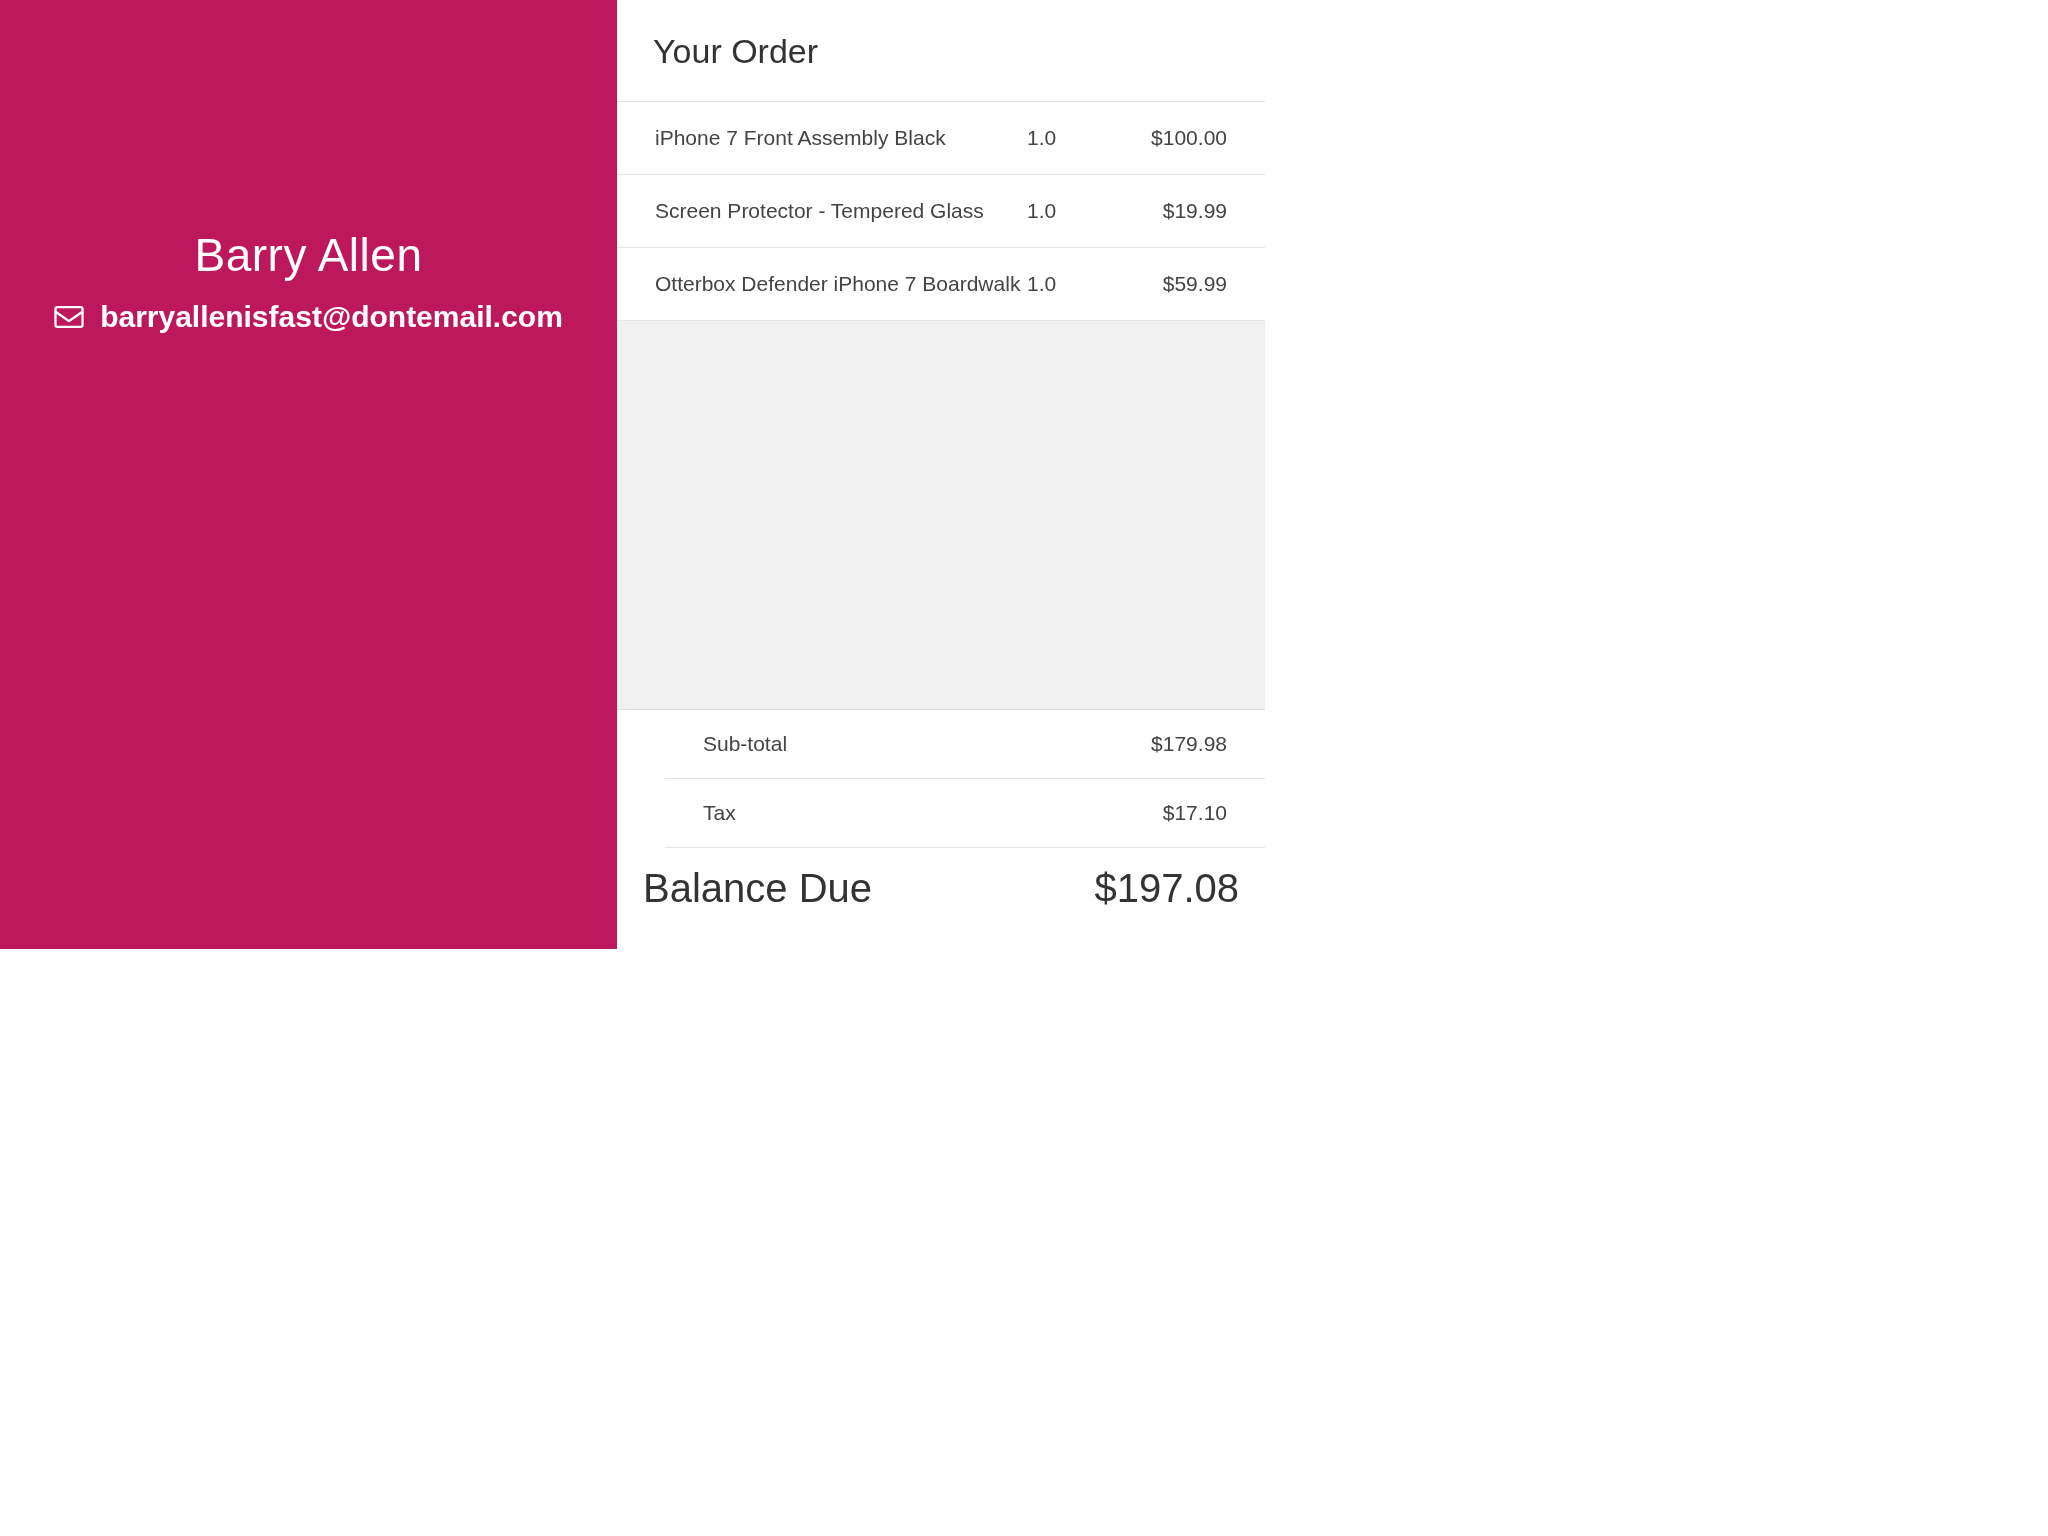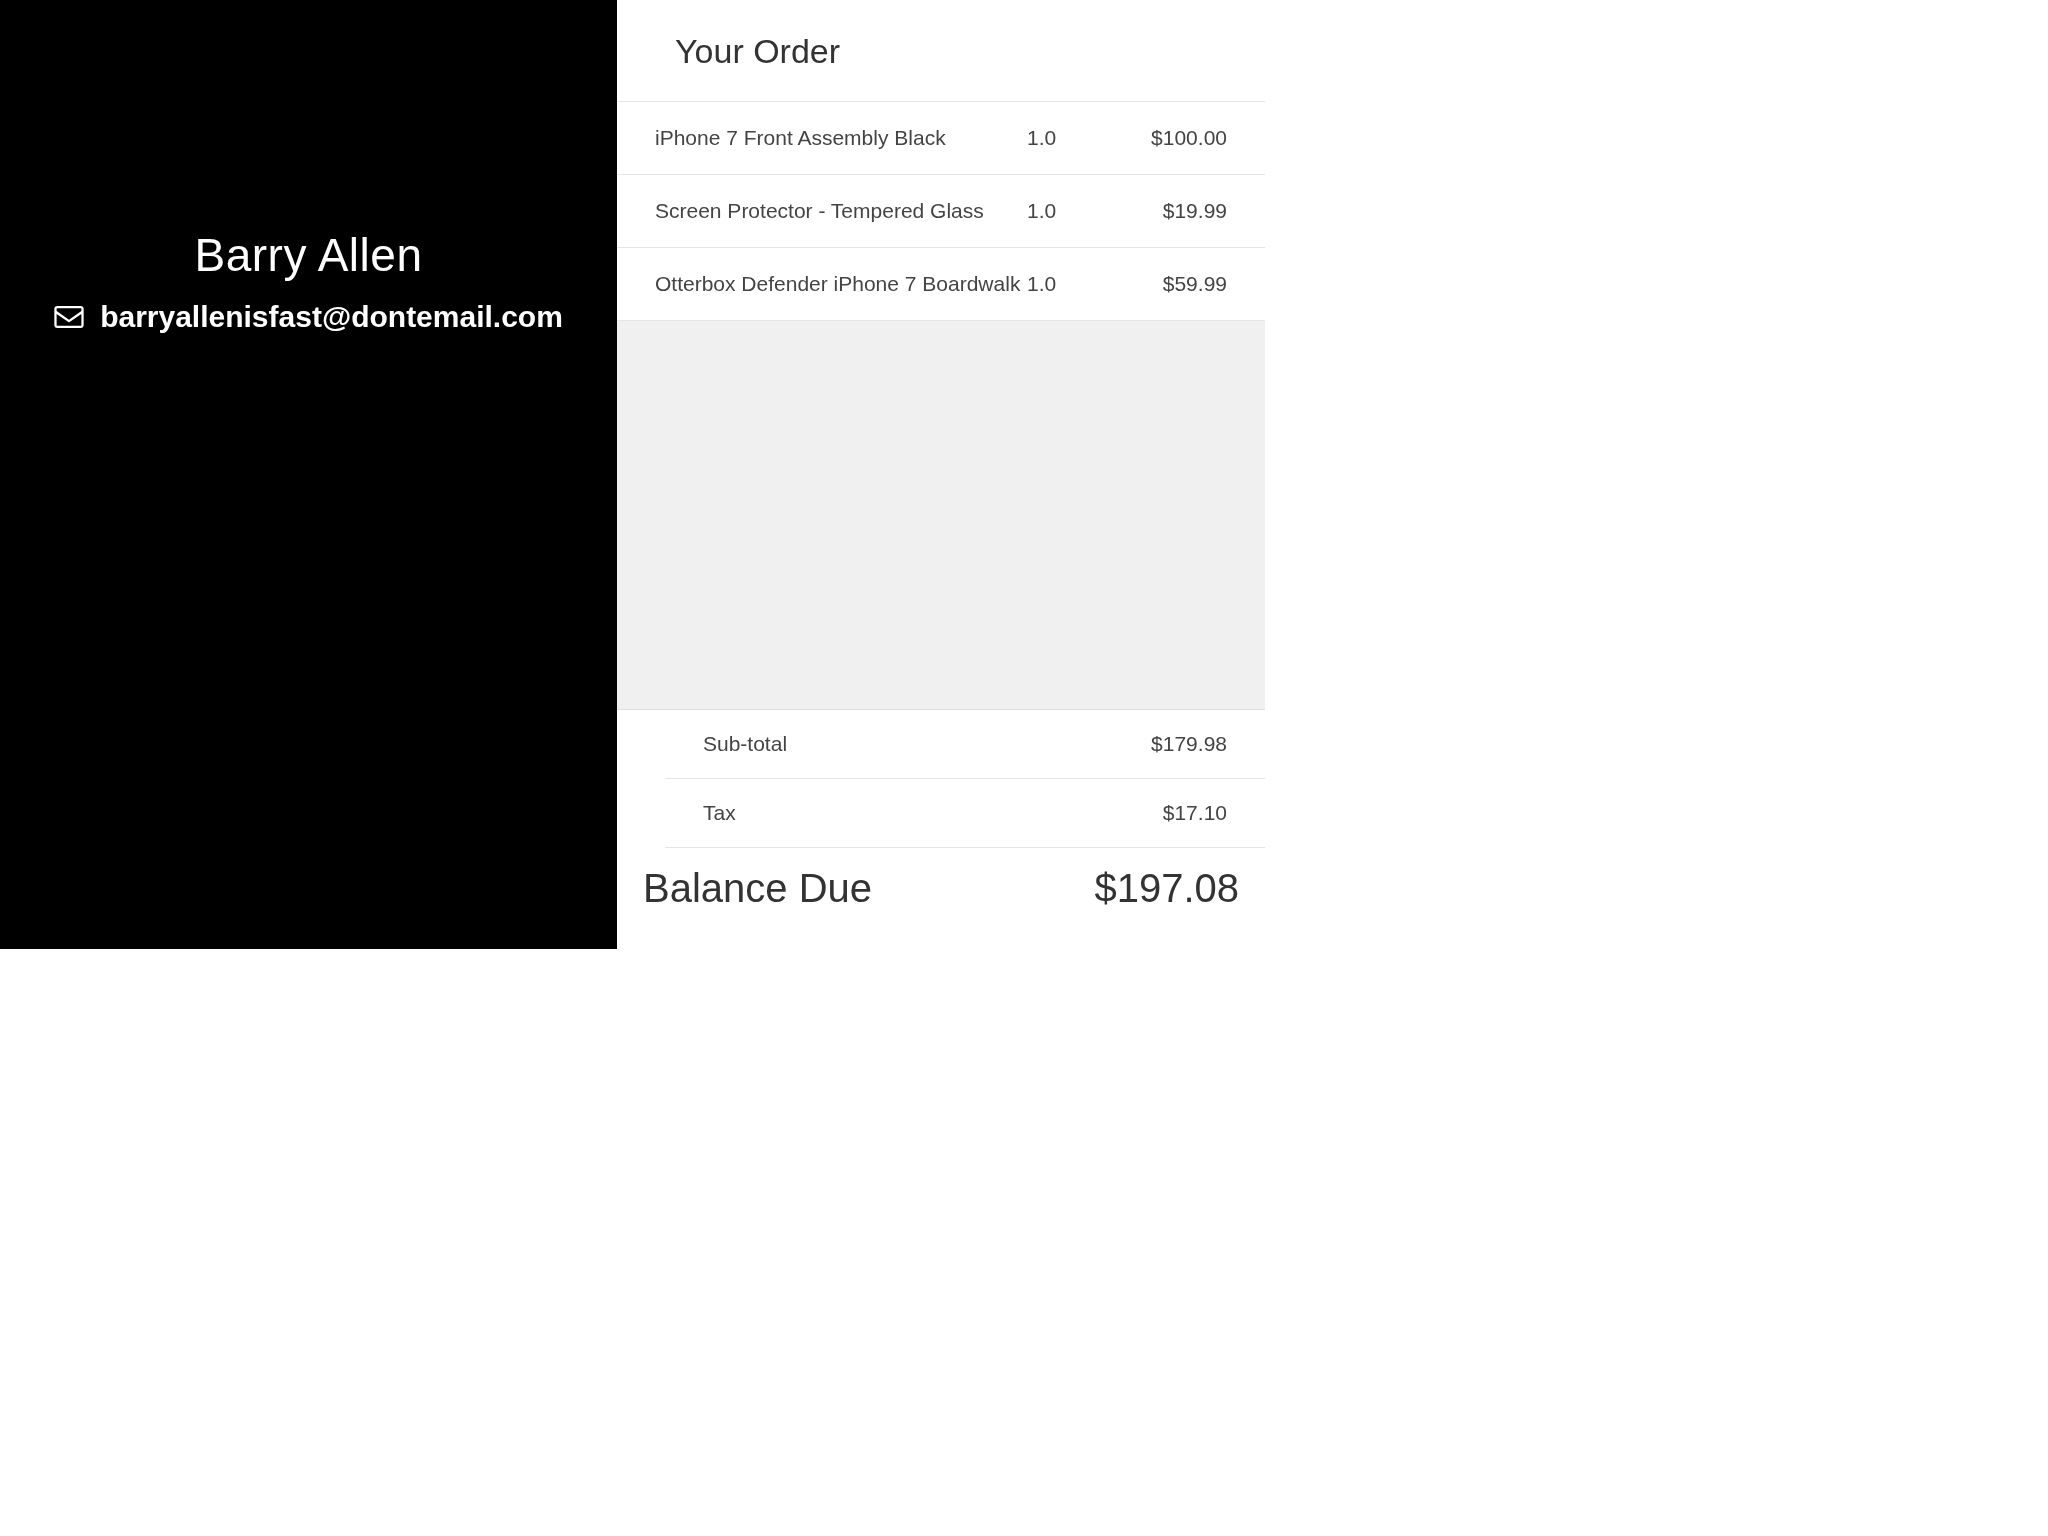--- a/index.html
+++ b/index.html
@@ -12,21 +12,21 @@
       font-family: -apple-system, BlinkMacSystemFont, "Segoe UI", "Helvetica Neue", Arial, sans-serif;
       width: 1265px;
       height: 949px;
       display: flex;
       overflow: hidden;
     }
     
     .left-panel {
       width: 617px;
       height: 100%;
-      background-color: #000000;
+      background-color: #be185d;
       color: #ffffff;
       padding-top: 228px;
       text-align: center;
     }
     
     .customer-name {
       font-size: 46px;
       font-weight: 300;
       color: #ffffff;
       margin-bottom: 18px;
@@ -62,21 +62,21 @@
     
     .right-panel {
       flex: 1;
       height: 100%;
       background-color: #ffffff;
       display: flex;
       flex-direction: column;
     }
     
     .order-header {
-      padding: 32px 58px 30px;
+      padding: 32px 36px 30px;
       border-bottom: 1px solid #e5e5e5;
     }
     
     .order-title {
       font-size: 34px;
       font-weight: 400;
       color: #333333;
     }
     
     .order-items {

